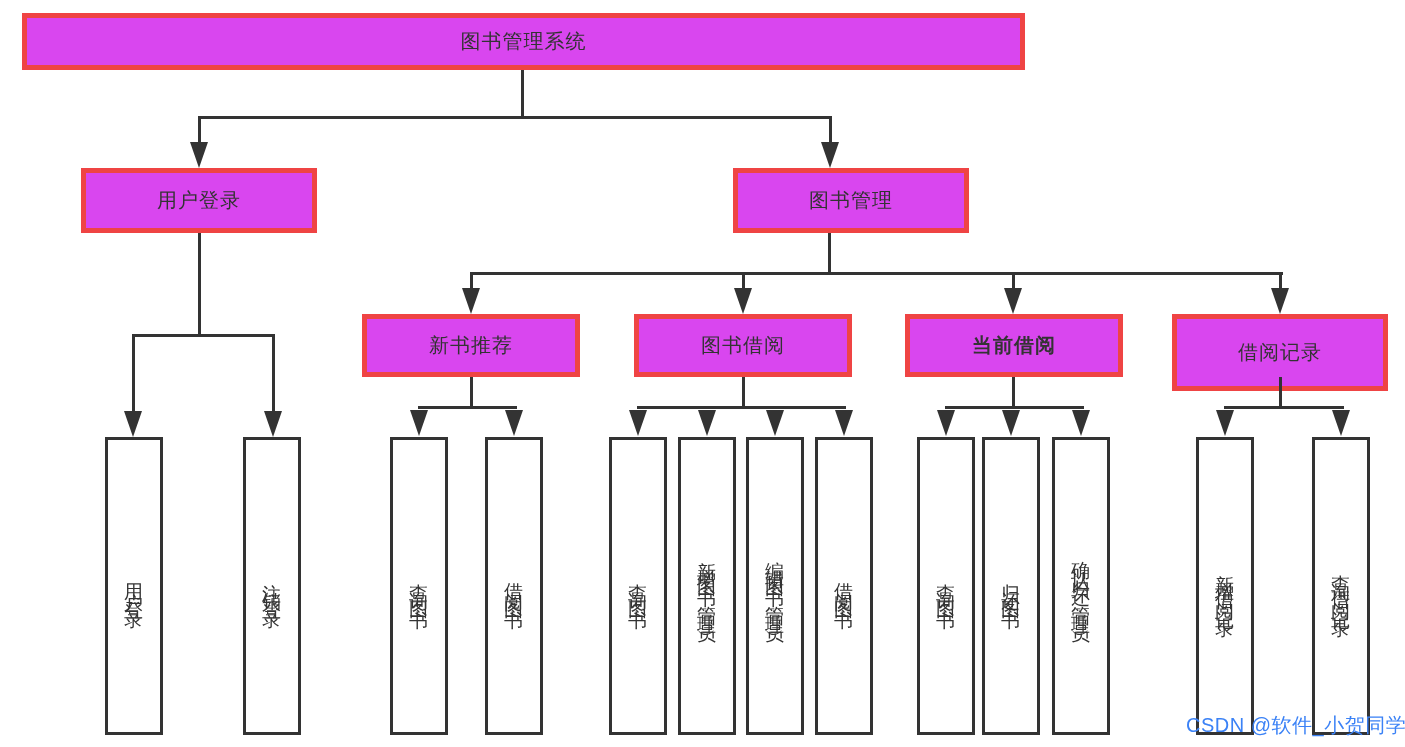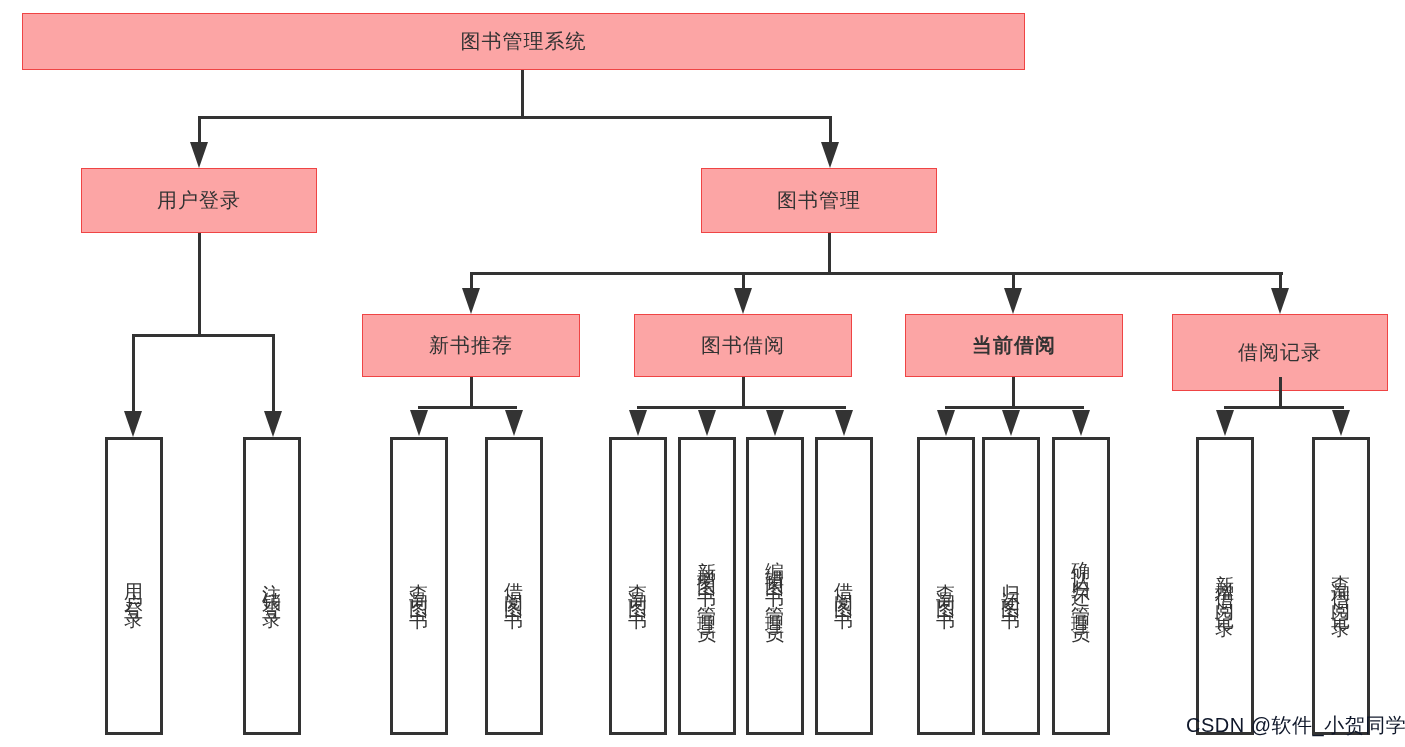--- a/index.html
+++ b/index.html
@@ -8,22 +8,22 @@
     width: 1405px;
     height: 747px;
     background: #ffffff;
     font-family: "Liberation Sans", "DejaVu Sans", sans-serif;
     color: #333333;
     overflow: hidden;
   }
   .hbox {
     position: absolute;
     box-sizing: border-box;
-    border: 1px solid #ef4444;
-    background: #fca5a5;
+    border: 5px solid #ef4444;
+    background: #d946ef;
     display: flex;
     align-items: center;
     justify-content: center;
     font-size: 20px;
     letter-spacing: 1px;
     white-space: nowrap;
   }
   .vbox {
     position: absolute;
     box-sizing: border-box;
@@ -46,21 +46,21 @@
     width: 0; height: 0;
     border-left: 9px solid transparent;
     border-right: 9px solid transparent;
     border-top: 26px solid #333333;
   }
   .watermark {
     position: absolute;
     left: 1186px;
     top: 712px;
     font-size: 20px;
-    color: #0f172a;
+    color: #3b82f6;
     letter-spacing: 0.5px;
     white-space: nowrap;
     z-index: 10;
   }
 </style>
 </head>
 <body>
 
 <div class="canvas">
 
@@ -71,21 +71,21 @@
   <div class="line" style="left:521px; top:70px; width:3px; height:48px;"></div>
   <div class="line" style="left:198px; top:116px; width:634px; height:3px;"></div>
   <div class="line" style="left:198px; top:116px; width:3px; height:30px;"></div>
   <div class="line" style="left:829px; top:116px; width:3px; height:30px;"></div>
   <div class="arrow" style="left:190px; top:142px;"></div>
   <div class="arrow" style="left:821px; top:142px;"></div>
 
   <div class="hbox" style="left:81px; top:168px; width:236px; height:65px;">
     <span>用户登录</span>
   </div>
-  <div class="hbox" style="left:701px; top:168px; width:236px; height:65px;">
+  <div class="hbox" style="left:733px; top:168px; width:236px; height:65px;">
     <span>图书管理</span>
   </div>
 
   <div class="line" style="left:198px; top:233px; width:3px; height:104px;"></div>
   <div class="line" style="left:132px; top:334px; width:143px; height:3px;"></div>
   <div class="line" style="left:132px; top:334px; width:3px; height:80px;"></div>
   <div class="line" style="left:272px; top:334px; width:3px; height:80px;"></div>
   <div class="arrow" style="left:124px; top:411px;"></div>
   <div class="arrow" style="left:264px; top:411px;"></div>
 

